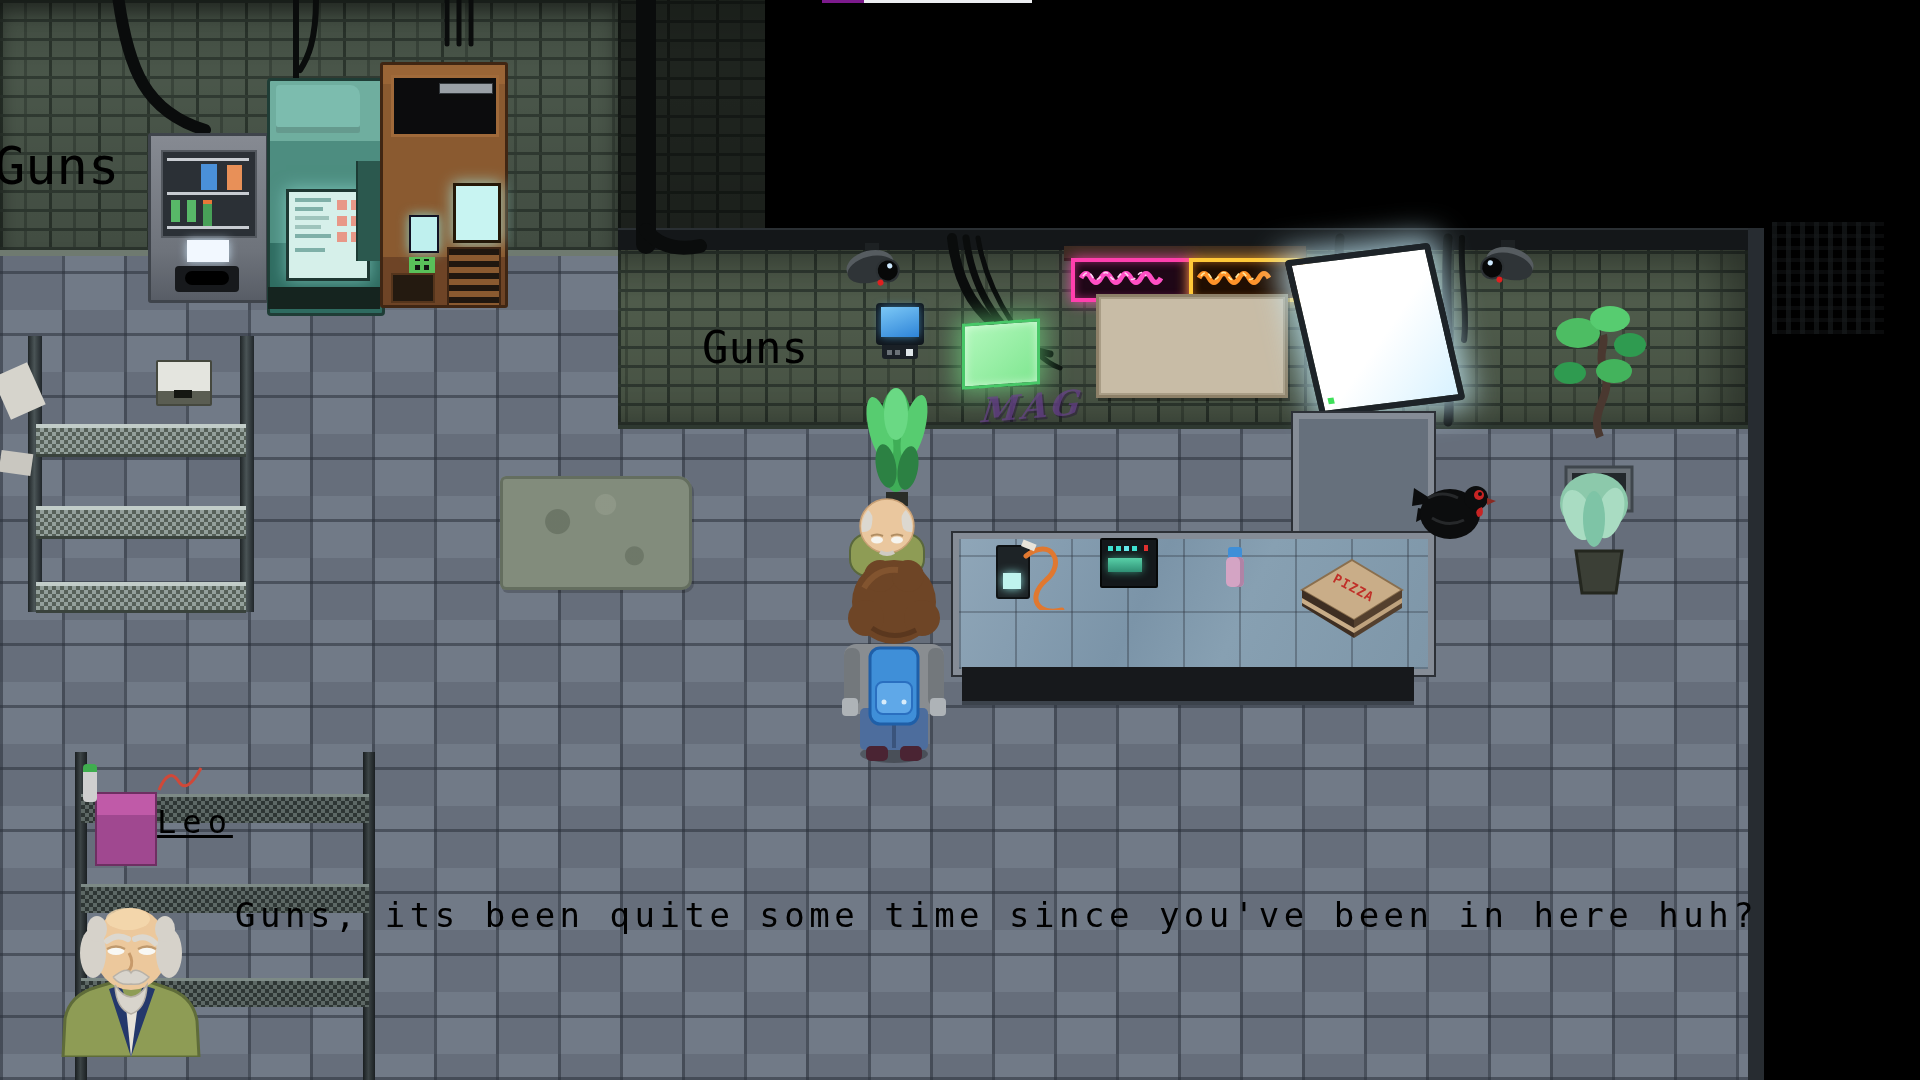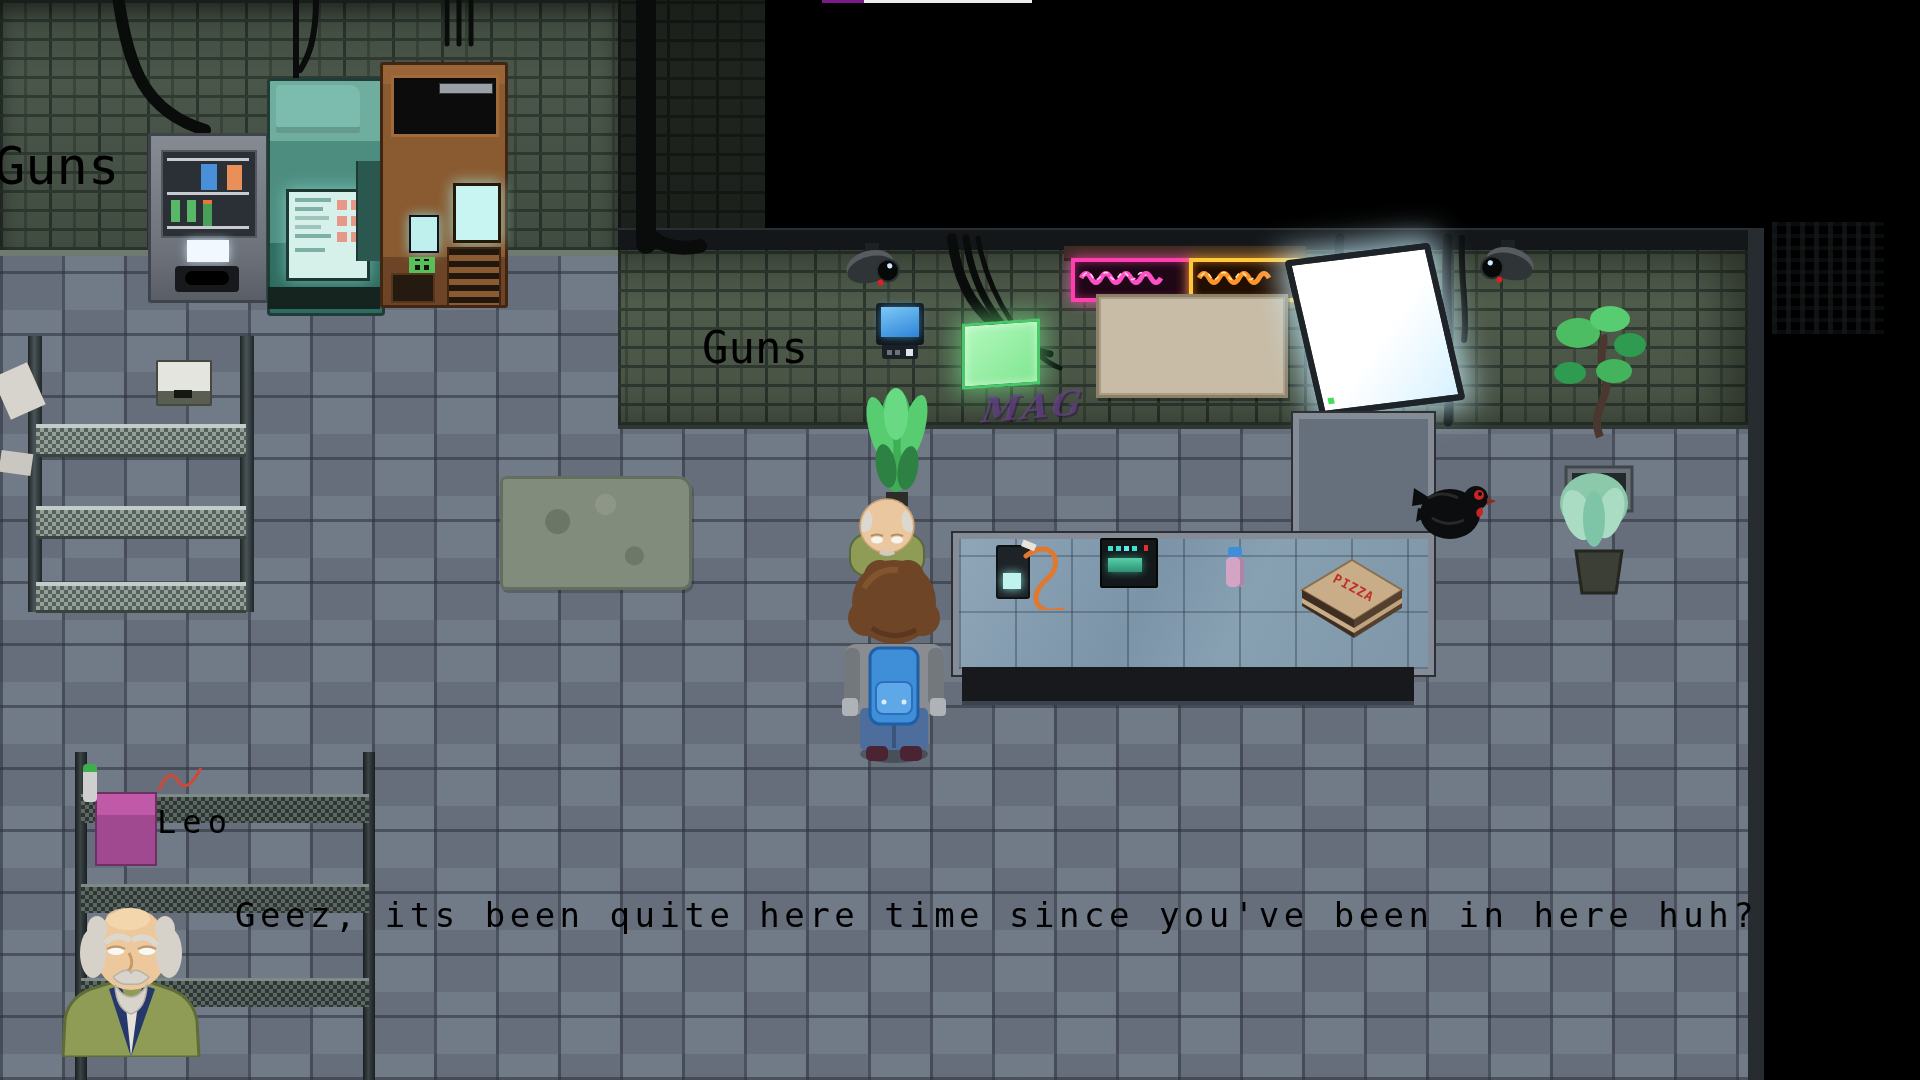--- a/index.html
+++ b/index.html
@@ -392,25 +392,25 @@
     <div class="abs meshdark" style="left:6px;top:132px;width:288px;height:26px;"></div>
     <div class="abs meshdark" style="left:6px;top:226px;width:288px;height:26px;"></div>
     <div class="abs" style="left:20px;top:40px;width:58px;height:70px;background:linear-gradient(180deg,#c05aa8 0 30%,#a04890 30%);border:2px solid #6e2f62;"></div>
     <div class="abs" style="left:8px;top:12px;width:14px;height:30px;background:#cfcfcf;border-radius:4px;border-top:8px solid #3fae4f;"></div>
     <svg class="abs" style="left:80px;top:8px;" width="50" height="36" viewBox="0 0 50 36">
       <path d="M4,30 q10,-24 20,-8 q8,12 22,-14" fill="none" stroke="#d04838" stroke-width="3"></path>
     </svg>
   </div>
 
   <div class="abs dlg" style="left:25px;top:776px;width:340px;height:92px;z-index:30;display:flex;align-items:center;justify-content:center;">
-    <span class="dlg-text" style="font-size:32px;letter-spacing:6px;">Leo</span>
+    <span class="dlg-text" style="font-size:32px;letter-spacing:6px;text-decoration:underline;">Leo</span>
   </div>
 
   <div class="abs dlg" style="left:25px;top:866px;width:1870px;height:188px;z-index:29;">
-    <div class="dlg-text" style="position:absolute;left:210px;top:26px;right:20px;font-size:34px;letter-spacing:4.5px;line-height:46px;">Geez, its been quite here time since you've been in here huh?...</div>
+    <div class="dlg-text" style="position:absolute;left:210px;top:26px;right:20px;font-size:34px;letter-spacing:4.5px;line-height:46px;">Guns, its been quite some time since you've been in here huh?...</div>
   </div>
 
   <svg class="abs" style="left:55px;top:897px;z-index:31;" width="152" height="160" viewBox="0 0 152 160">
     <path d="M8,160 L10,122 Q14,98 42,90 L62,84 Q76,80 92,84 L112,91 Q138,99 142,124 L144,160 Z" fill="#8e9c55" stroke="#5f6c39" stroke-width="3"></path>
     <path d="M54,92 L76,160 L100,92 L88,88 L77,122 L66,88 Z" fill="#24386b"></path>
     <path d="M70,100 L76,160 L84,100 Z" fill="#e7e3da"></path>
     <ellipse cx="76" cy="52" rx="37" ry="41" fill="#ecc89c"></ellipse>
     <ellipse cx="73" cy="22" rx="22" ry="11" fill="#f4d8ae" opacity=".85"></ellipse>
     <ellipse cx="38" cy="56" rx="13" ry="25" fill="#d6d2ca"></ellipse>
     <ellipse cx="42" cy="32" rx="10" ry="13" fill="#d6d2ca"></ellipse>

